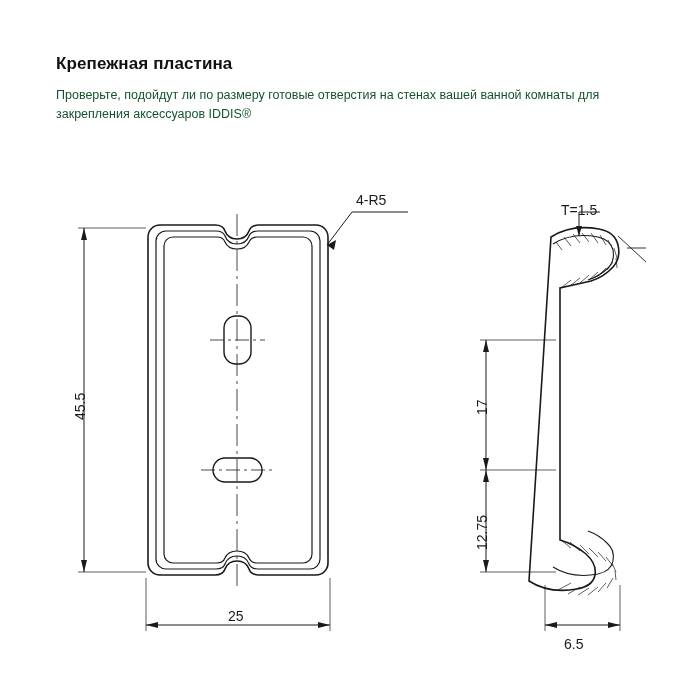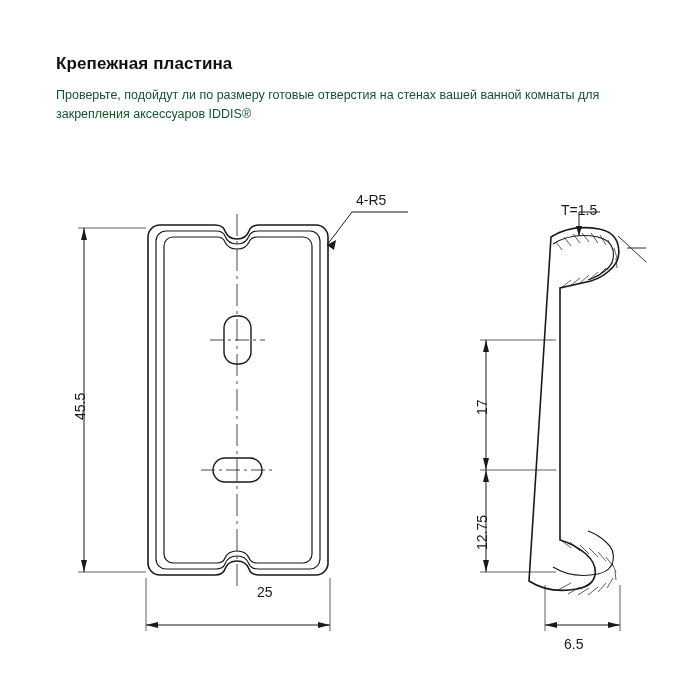--- a/index.html
+++ b/index.html
@@ -272,21 +272,21 @@
         <line x1="545" y1="585" x2="545" y2="631" stroke="#1a1a1a" stroke-width="0.7"></line>
         <line x1="620" y1="585" x2="620" y2="631" stroke="#1a1a1a" stroke-width="0.7"></line>
       </g>
     </g>
   </svg>
 
   <div class="dim-label" style="left:356px; top:192px;text-align:center;">4-R5</div>
 
   <div class="dim-label rot" style="left:72px; top:420px;">45.5</div>
 
-  <div class="dim-label" style="left:228px; top:584px;margin-left:29px;">25</div>
+  <div class="dim-label" style="left:228px; top:608px;">25</div>
 
   <div class="dim-label" style="left:561px; top:178px;margin-top:24px;">T=1.5</div>
 
   <div class="dim-label rot" style="left:474px; top:415px;">17</div>
 
   <div class="dim-label rot" style="left:474px; top:550px;">12.75</div>
 
   <div class="dim-label" style="left:564px; top:636px;">6.5</div>
 
 </div>

